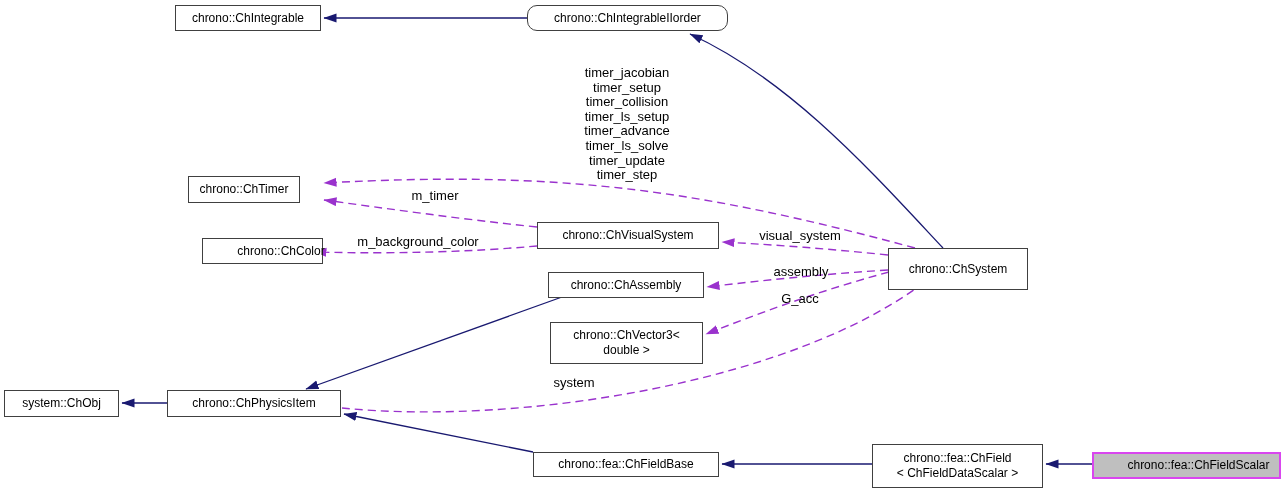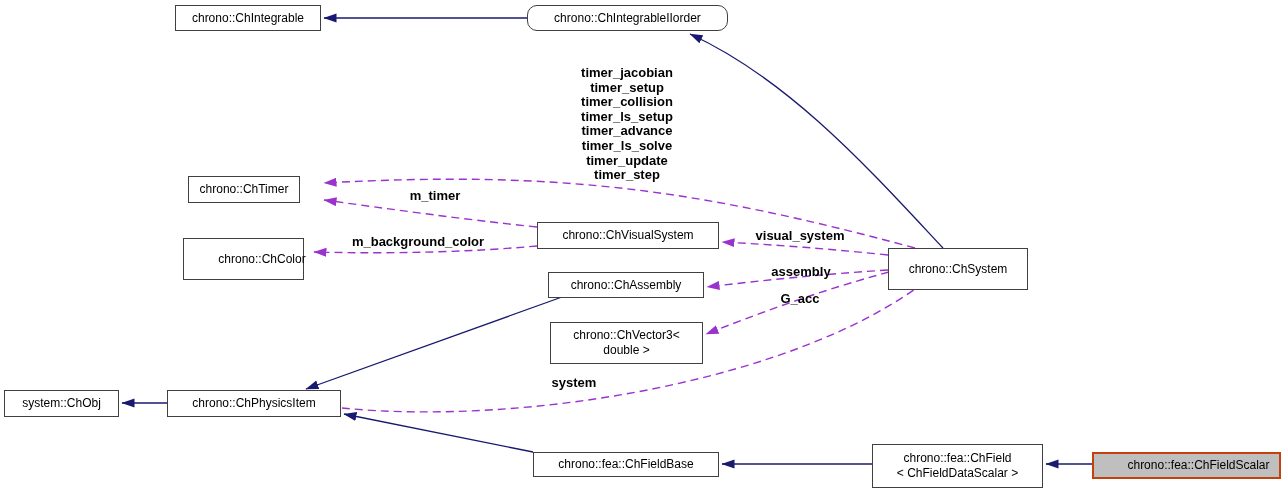--- a/index.html
+++ b/index.html
@@ -28,32 +28,31 @@
     display: flex;
     align-items: center;
     justify-content: center;
     text-align: center;
     font-size: 12px;
     line-height: 1.25;
     white-space: pre-line;
     cursor: pointer;
   }
   .node.highlight {
-    border: 2px solid #c2410c;
+    border: 2px solid #d946ef;
     cursor: default;
     padding-left: 24px;
   }
   .edge-label {
     position: absolute;
     transform: translateX(-50%);
     font-size: 13px;
     line-height: 14.6px;
     text-align: center;
     white-space: pre-line;
-    font-weight: bold;
   }
 </style>
 </head>
 <body>
 
 <div class="canvas">
 
   <svg class="edges" width="1288" height="491" viewBox="0 0 1288 491">
     <defs>
       <marker id="ah-inherit" markerUnits="userSpaceOnUse" markerWidth="14" markerHeight="10" refX="12.5" refY="4.5" orient="auto">
@@ -77,21 +76,21 @@
     <path d="M 888 255 C 830 249 780 245 722 242" fill="none" stroke-width="1.4" stroke-dasharray="8 5" marker-end="url(#ah-usage)" stroke="#9a32cd"></path>
     <path d="M 537 246 C 470 252 395 254 314 252" fill="none" stroke-width="1.4" stroke-dasharray="8 5" marker-end="url(#ah-usage)" stroke="#9a32cd"></path>
     <path d="M 888 270 C 825 274 765 280 707 287" fill="none" stroke-width="1.4" stroke-dasharray="8 5" marker-end="url(#ah-usage)" stroke="#9a32cd"></path>
     <path d="M 889 272 C 815 292 755 315 706 334" fill="none" stroke-width="1.4" stroke-dasharray="8 5" marker-end="url(#ah-usage)" stroke="#9a32cd"></path>
     <path d="M 342 408 C 520 426 800 382 931 277" fill="none" stroke-width="1.4" stroke-dasharray="8 5" marker-end="url(#ah-usage)" stroke="#9a32cd"></path>
   </svg>
 
   <div class="node" style="left:175px; top:5px;   width:146px; height:26px;">chrono::ChIntegrable</div>
   <div class="node" style="left:527px; top:5px;   width:201px; height:26px;border-radius:10px;">chrono::ChIntegrableIIorder</div>
   <div class="node" style="left:188px; top:176px; width:112px; height:27px;">chrono::ChTimer</div>
-  <div class="node" style="left:183px; top:238px; width:121px; height:42px;padding-left:37px;">chrono::ChColor</div>
+  <div class="node" style="left:202px; top:238px; width:121px; height:26px;padding-left:37px;">chrono::ChColor</div>
   <div class="node" style="left:537px; top:222px; width:182px; height:27px;">chrono::ChVisualSystem</div>
   <div class="node" style="left:548px; top:272px; width:156px; height:26px;">chrono::ChAssembly</div>
   <div class="node" style="left:550px; top:322px; width:153px; height:42px;">chrono::ChVector3&lt;
 double &gt;</div>
   <div class="node" style="left:888px; top:248px; width:140px; height:42px;">chrono::ChSystem</div>
   <div class="node" style="left:4px;   top:390px; width:115px; height:27px;">system::ChObj</div>
   <div class="node" style="left:167px; top:390px; width:174px; height:27px;">chrono::ChPhysicsItem</div>
   <div class="node" style="left:533px; top:452px; width:186px; height:25px;">chrono::fea::ChFieldBase</div>
   <div class="node" style="left:872px; top:444px; width:171px; height:44px;">chrono::fea::ChField
 &lt; ChFieldDataScalar &gt;</div>

